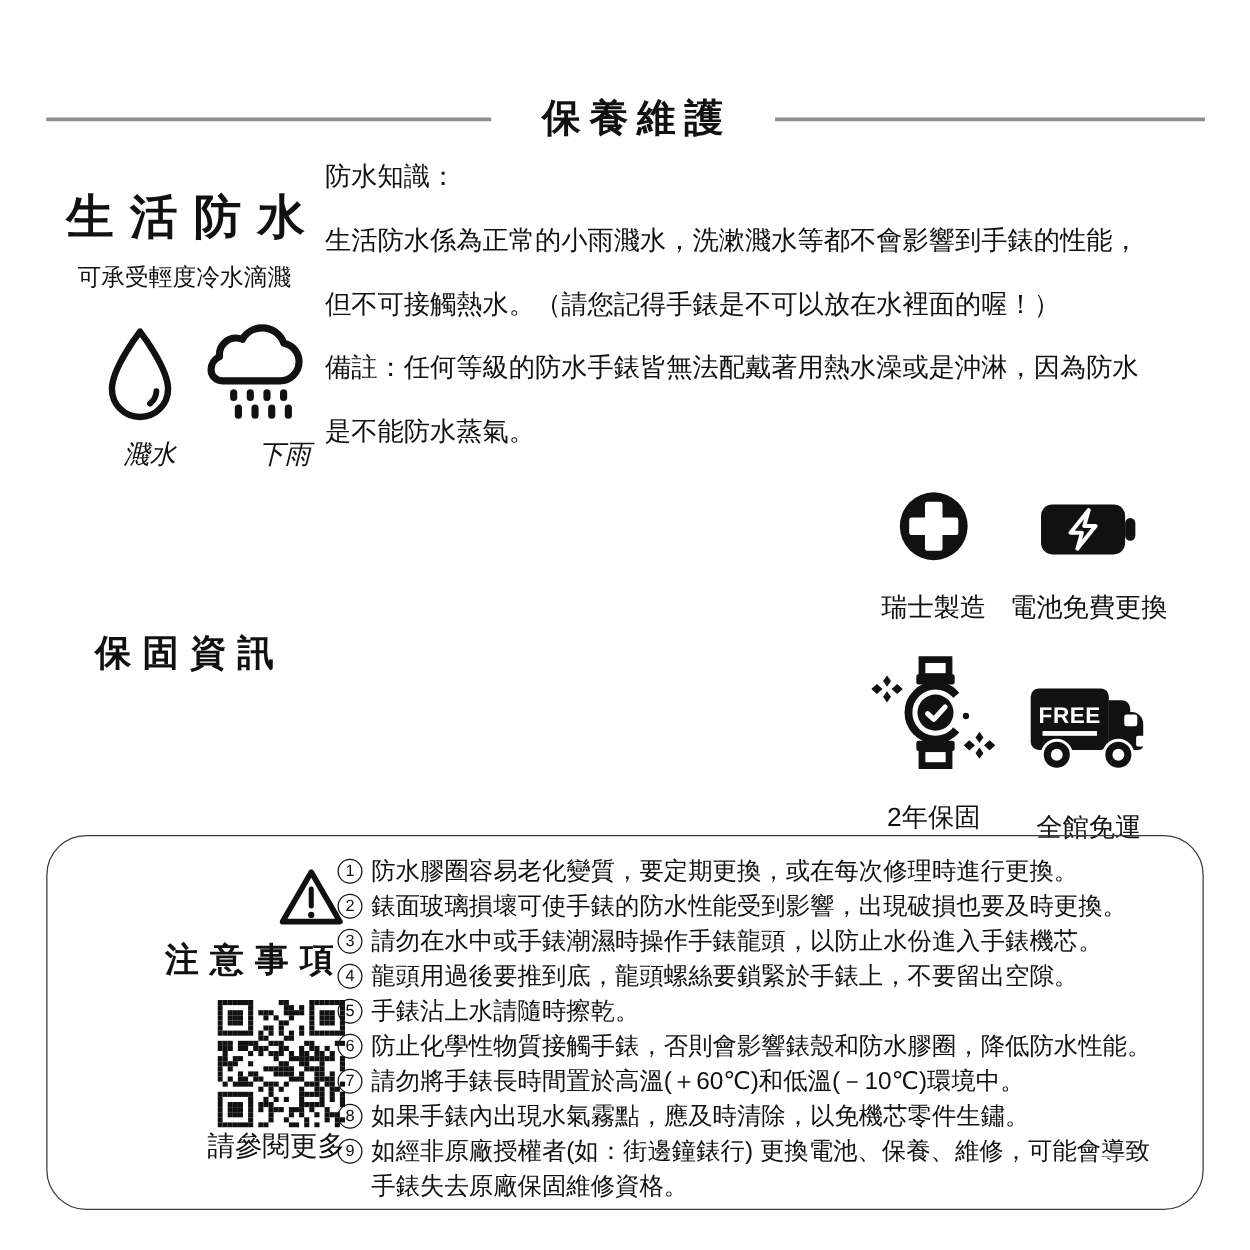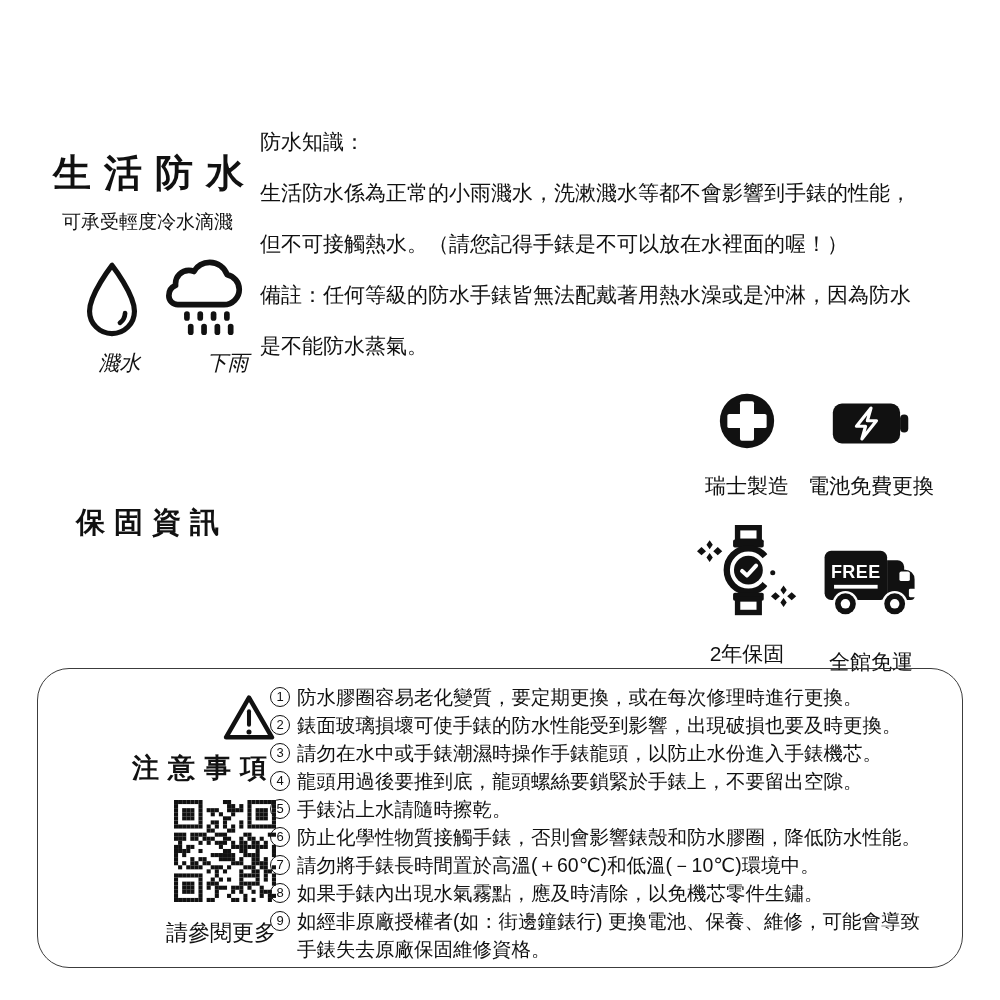--- a/index.html
+++ b/index.html
@@ -34,33 +34,38 @@
   .badge{display:flex;flex-direction:column;align-items:center;}
   .badge .iw1{height:60px;display:flex;align-items:flex-end;justify-content:center;}
   .badge .iw2{height:94px;display:flex;align-items:flex-end;justify-content:center;}
   .badge-label{margin-top:22px;font-size:21px;white-space:nowrap;}
   
   .notes-box{position:absolute;left:37px;top:668px;width:926px;height:300px;
     border:1.5px solid #3c3c3c;border-radius:32px;box-sizing:border-box;}
   .notes-left{position:absolute;left:28px;top:24px;width:210px;display:flex;flex-direction:column;align-items:flex-end;}
   .notes-heading{font-size:27px;font-weight:600;letter-spacing:9px;padding-left:9px;margin-top:8px;white-space:nowrap;}
   .qr-box{width:102px;height:102px;margin-top:14px;}
-  .qr-caption{font-size:22px;margin-top:16px;font-family:Liberation Mono, monospace;}
+  .qr-caption{font-size:22px;font-family:Liberation Mono, monospace;}
   .notes-list{position:absolute;left:232px;top:14px;width:668px;font-size:19.5px;}
   .notice-item{display:flex;line-height:28px;}
   .notice-num{flex:0 0 auto;width:20px;height:20px;border:1.5px solid #111;border-radius:50%;
     display:flex;align-items:center;justify-content:center;font-size:13px;margin:4px 7px 0 0;box-sizing:border-box;}
   .notice-text{flex:1;}
   svg{display:block;}
 </style>
 </head>
 <body>
 
 <div id="canvas">
 
+  <div class="title-row">
+    <div class="title-line l"></div>
+    <div class="page-title">保養維護</div>
+    <div class="title-line r"></div>
+  </div>
 
   <div class="wp-left">
     <div class="wp-heading">生活防水</div>
     <div class="wp-sub">可承受輕度冷水滴濺</div>
     <div class="wp-icons">
       <div class="wp-icon-col">
         <div class="wp-icon-box">
           <svg width="58" height="76" viewBox="0 0 62 80">
             <path d="M31 4 C31 4 7 35 7 53 a24 24 0 0 0 48 0 C55 35 31 4 31 4 Z" fill="none" stroke="#111" stroke-width="5.5" stroke-linejoin="round"></path>
             <path d="M45 55 a14 14 0 0 1 -5.5 10.5" fill="none" stroke="#111" stroke-width="5" stroke-linecap="round"></path>

